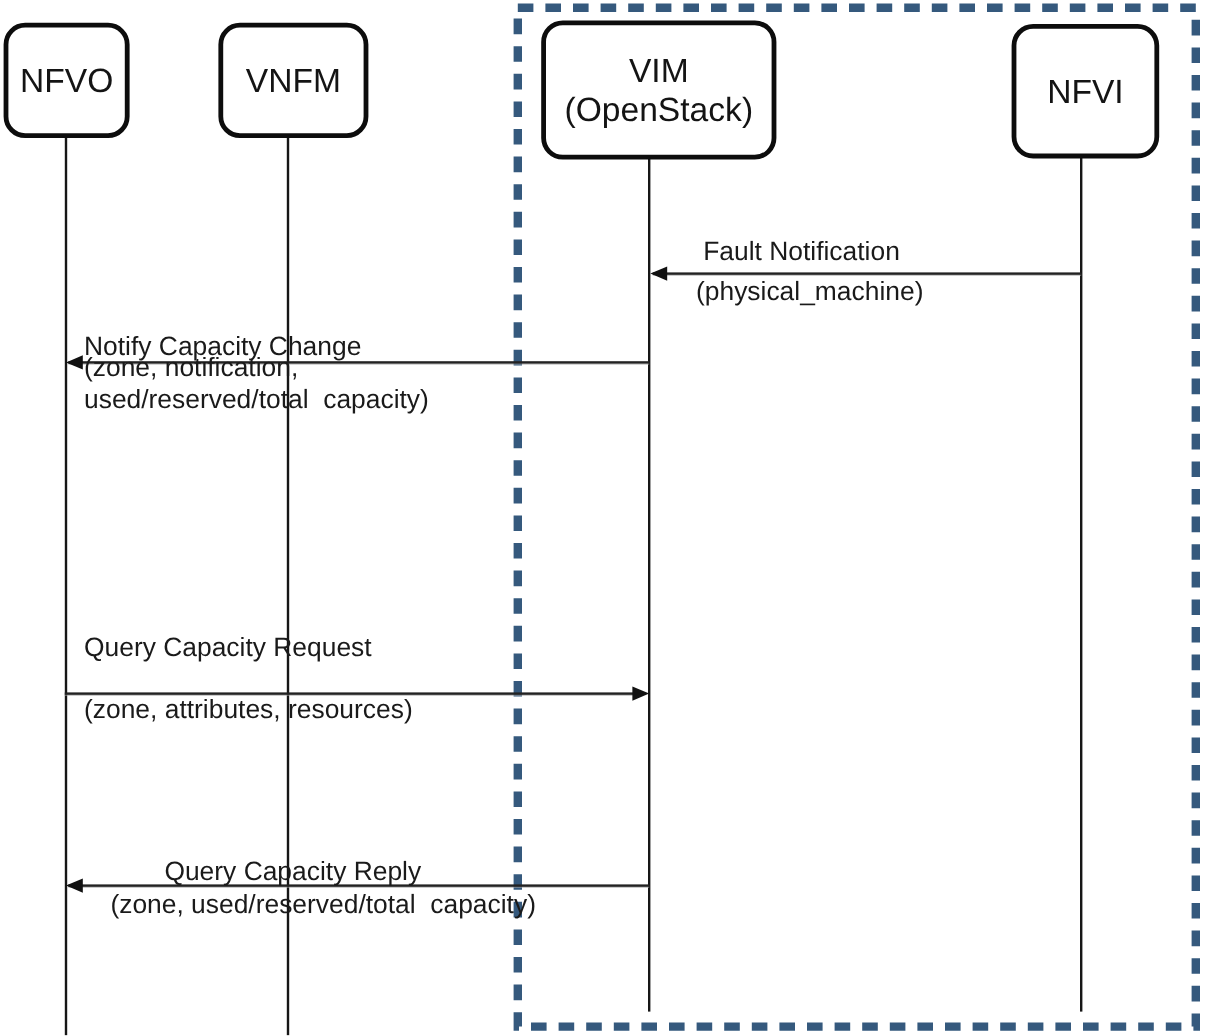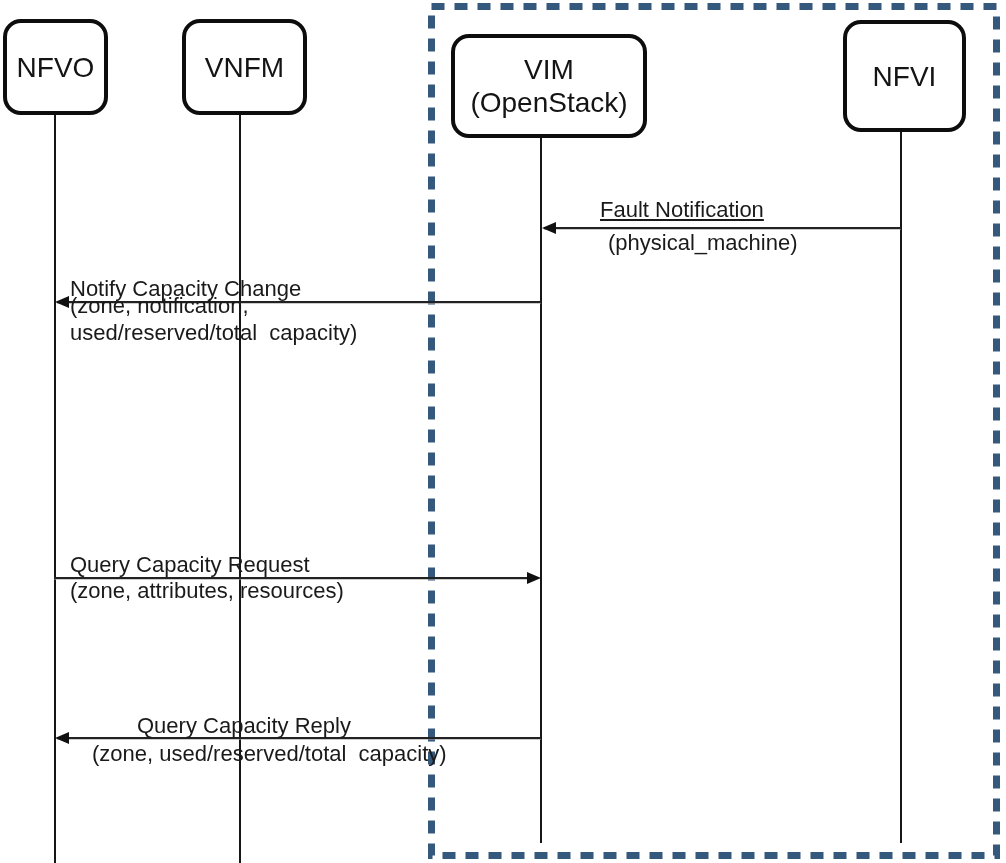--- a/index.html
+++ b/index.html
@@ -87,47 +87,47 @@
   <div class="lifeline" style="left:239px; top:115px; height:748px;"></div>
   <div class="lifeline" style="left:540px; top:117px; height:726px;"></div>
   <div class="lifeline" style="left:900px; top:114px; height:729px;"></div>
 
   <div class="actor" style="left:3px; top:19px; width:105px; height:96px;">
     <span>NFVO</span>
   </div>
   <div class="actor" style="left:182px; top:19px; width:125px; height:96px;">
     <span>VNFM</span>
   </div>
-  <div class="actor" style="left:451px; top:34px; width:196px; height:104px;">
+  <div class="actor" style="left:451px; top:17px; width:196px; height:116px;">
     <span>VIM
 (OpenStack)</span>
   </div>
   <div class="actor" style="left:843px; top:20px; width:123px; height:112px;">
     <span>NFVI</span>
   </div>
 
   <div>
     <div class="mline" style="left:544px; top:227px; width:357px;"></div>
     <div class="arrowhead-left" style="left:542px; top:222px;"></div>
-    <div class="mtitle" style="left:600px; top:196px;text-decoration:underline;">Fault Notification</div>
-    <div class="mparams" style="left:608px; top:229px;">(physical_machine)</div>
+    <div class="mtitle" style="left:586px; top:196px;">Fault Notification</div>
+    <div class="mparams" style="left:580px; top:229px;">(physical_machine)</div>
   </div>
 
   <div>
     <div class="mline" style="left:57px; top:301px; width:484px;"></div>
     <div class="arrowhead-left" style="left:55px; top:296px;"></div>
     <div class="mtitle" style="left:70px; top:275px;">Notify Capacity Change</div>
     <div class="mparams" style="left:70px; top:292px;">(zone, notification,
 used/reserved/total  capacity)</div>
   </div>
 
   <div>
     <div class="mline" style="left:54px; top:577px; width:474px;"></div>
     <div class="arrowhead-right" style="left:527px; top:572px;"></div>
-    <div class="mtitle" style="left:70px; top:551px;">Query Capacity Request</div>
+    <div class="mtitle" style="left:70px; top:526px;">Query Capacity Request</div>
     <div class="mparams" style="left:70px; top:577px;">(zone, attributes, resources)</div>
   </div>
 
   <div>
     <div class="mline" style="left:57px; top:737px; width:484px;"></div>
     <div class="arrowhead-left" style="left:55px; top:732px;"></div>
     <div class="mtitle" style="left:99px; top:712px;margin-left:38px;">Query Capacity Reply</div>
     <div class="mparams" style="left:92px; top:740px;">(zone, used/reserved/total  capacity)</div>
   </div>
 

